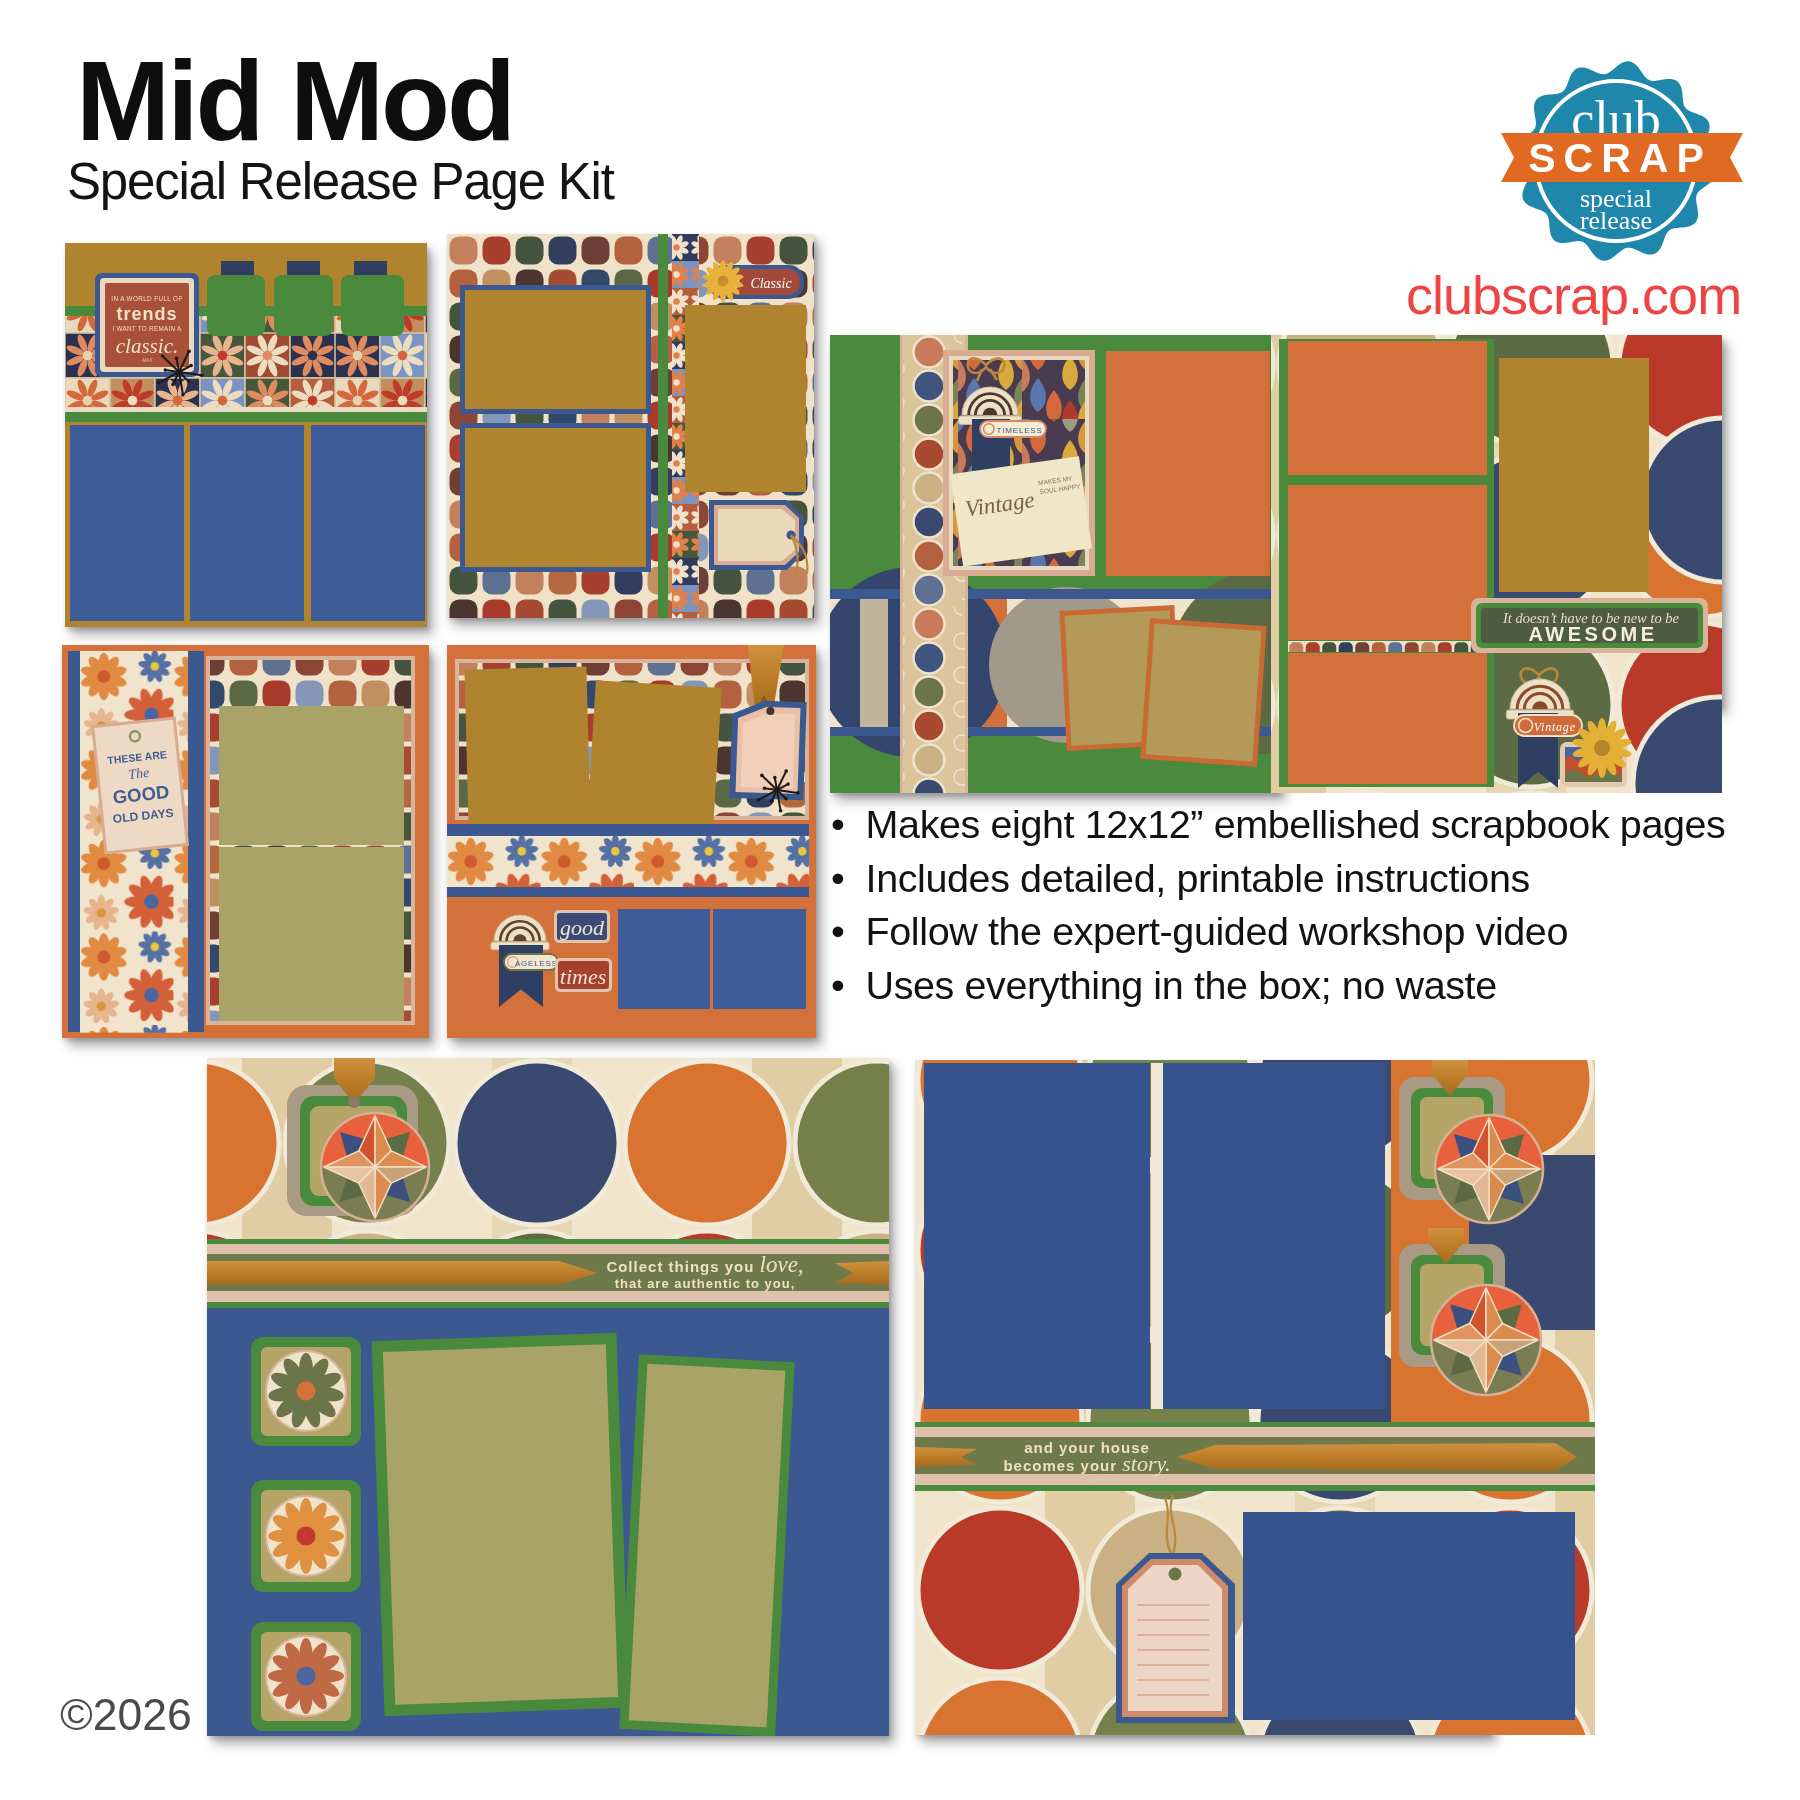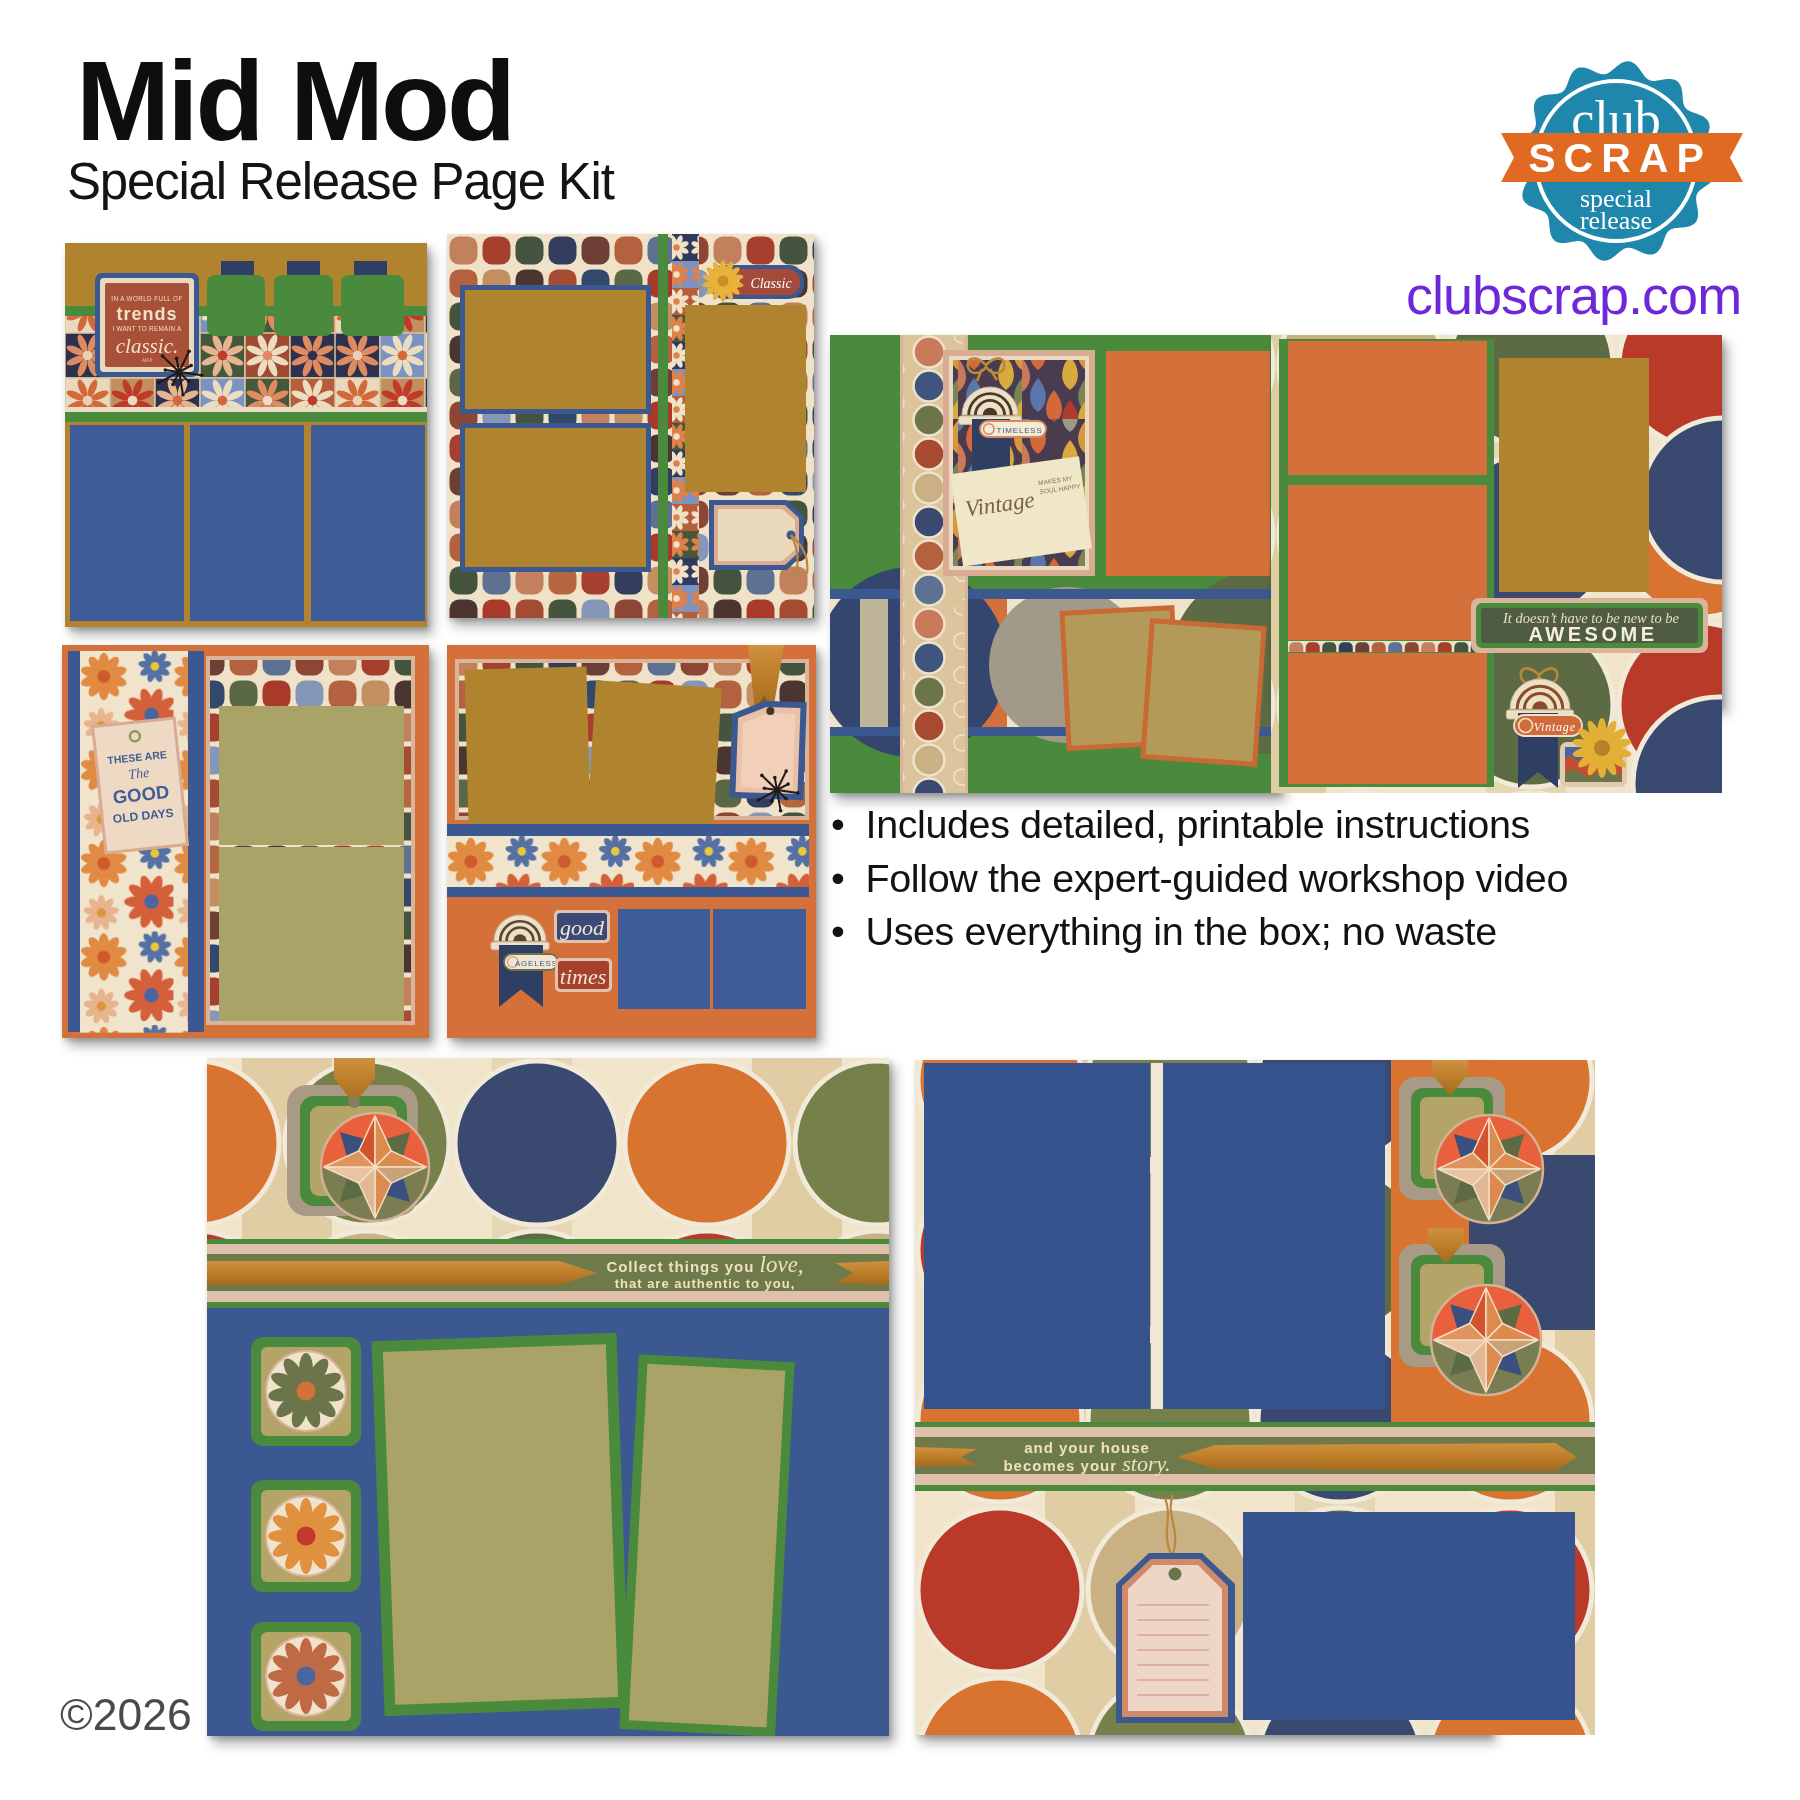--- a/index.html
+++ b/index.html
@@ -352,23 +352,24 @@
 <svg class="abs" style="left:1492px;top:48px" width="260" height="232" viewBox="0 0 260 232">
     <polygon points="218.0,113.0 218.7,113.8 219.3,114.7 220.0,115.5 220.6,116.4 221.2,117.2 221.7,118.1 222.2,119.0 222.6,119.9 223.0,120.8 223.3,121.7 223.5,122.6 223.6,123.5 223.7,124.4 223.7,125.2 223.6,126.1 223.5,127.0 223.3,127.8 222.9,128.7 222.6,129.5 222.1,130.3 221.6,131.1 221.0,131.9 220.4,132.6 219.7,133.3 218.9,134.0 218.2,134.7 217.4,135.4 216.5,136.1 215.7,136.7 214.8,137.3 213.9,137.9 213.1,138.5 212.2,139.1 211.4,139.7 210.5,140.3 209.8,140.9 209.0,141.4 208.3,142.0 207.7,142.6 207.0,143.2 206.5,143.8 206.0,144.5 205.5,145.1 205.2,145.8 204.8,146.5 204.6,147.2 204.4,147.9 204.2,148.7 204.1,149.5 204.1,150.3 204.1,151.2 204.1,152.1 204.2,153.0 204.4,153.9 204.5,154.9 204.7,155.9 204.8,156.9 205.0,157.9 205.2,159.0 205.4,160.0 205.6,161.1 205.7,162.1 205.9,163.2 206.0,164.2 206.0,165.3 206.0,166.3 206.0,167.3 205.9,168.3 205.8,169.2 205.6,170.1 205.4,171.0 205.0,171.9 204.7,172.7 204.2,173.5 203.7,174.2 203.2,174.9 202.5,175.5 201.9,176.0 201.1,176.6 200.3,177.0 199.5,177.5 198.6,177.8 197.7,178.2 196.7,178.5 195.7,178.7 194.7,178.9 193.6,179.1 192.6,179.2 191.5,179.4 190.5,179.5 189.4,179.6 188.4,179.6 187.3,179.7 186.3,179.8 185.3,179.9 184.3,180.0 183.4,180.1 182.5,180.3 181.6,180.5 180.8,180.7 180.0,181.0 179.3,181.2 178.6,181.6 177.9,182.0 177.3,182.4 176.7,182.9 176.1,183.5 175.6,184.0 175.1,184.7 174.7,185.4 174.3,186.1 173.9,186.9 173.5,187.8 173.1,188.6 172.8,189.5 172.4,190.5 172.1,191.4 171.7,192.4 171.4,193.4 171.0,194.4 170.6,195.4 170.2,196.4 169.8,197.4 169.4,198.3 168.9,199.3 168.4,200.2 167.9,201.0 167.3,201.8 166.7,202.6 166.1,203.3 165.4,203.9 164.7,204.5 164.0,205.0 163.3,205.5 162.5,205.8 161.6,206.1 160.8,206.4 159.9,206.5 159.0,206.6 158.1,206.6 157.1,206.6 156.2,206.4 155.2,206.3 154.2,206.0 153.2,205.7 152.3,205.4 151.3,205.1 150.3,204.7 149.3,204.2 148.3,203.8 147.4,203.3 146.4,202.9 145.5,202.4 144.6,202.0 143.6,201.6 142.7,201.2 141.9,200.9 141.0,200.5 140.2,200.3 139.3,200.0 138.5,199.9 137.7,199.7 137.0,199.7 136.2,199.7 135.4,199.8 134.7,199.9 133.9,200.1 133.2,200.3 132.4,200.7 131.7,201.0 131.0,201.5 130.2,202.0 129.5,202.5 128.7,203.1 128.0,203.7 127.2,204.3 126.4,205.0 125.6,205.6 124.8,206.3 124.0,207.0 123.2,207.7 122.3,208.3 121.5,209.0 120.6,209.6 119.8,210.2 118.9,210.7 118.0,211.2 117.1,211.6 116.2,212.0 115.3,212.3 114.4,212.5 113.5,212.6 112.6,212.7 111.8,212.7 110.9,212.6 110.0,212.5 109.2,212.3 108.3,211.9 107.5,211.6 106.7,211.1 105.9,210.6 105.1,210.0 104.4,209.4 103.7,208.7 103.0,207.9 102.3,207.2 101.6,206.4 100.9,205.5 100.3,204.7 99.7,203.8 99.1,202.9 98.5,202.1 97.9,201.2 97.3,200.4 96.7,199.5 96.1,198.8 95.6,198.0 95.0,197.3 94.4,196.7 93.8,196.0 93.2,195.5 92.5,195.0 91.9,194.5 91.2,194.2 90.5,193.8 89.8,193.6 89.1,193.4 88.3,193.2 87.5,193.1 86.7,193.1 85.8,193.1 84.9,193.1 84.0,193.2 83.1,193.4 82.1,193.5 81.1,193.7 80.1,193.8 79.1,194.0 78.0,194.2 77.0,194.4 75.9,194.6 74.9,194.7 73.8,194.9 72.8,195.0 71.7,195.0 70.7,195.0 69.7,195.0 68.7,194.9 67.8,194.8 66.9,194.6 66.0,194.4 65.1,194.0 64.3,193.7 63.5,193.2 62.8,192.7 62.1,192.2 61.5,191.5 61.0,190.9 60.4,190.1 60.0,189.3 59.5,188.5 59.2,187.6 58.8,186.7 58.5,185.7 58.3,184.7 58.1,183.7 57.9,182.6 57.8,181.6 57.6,180.5 57.5,179.5 57.4,178.4 57.4,177.4 57.3,176.3 57.2,175.3 57.1,174.3 57.0,173.3 56.9,172.4 56.7,171.5 56.5,170.6 56.3,169.8 56.0,169.0 55.8,168.3 55.4,167.6 55.0,166.9 54.6,166.3 54.1,165.7 53.5,165.1 53.0,164.6 52.3,164.1 51.6,163.7 50.9,163.3 50.1,162.9 49.2,162.5 48.4,162.1 47.5,161.8 46.5,161.4 45.6,161.1 44.6,160.7 43.6,160.4 42.6,160.0 41.6,159.6 40.6,159.2 39.6,158.8 38.7,158.4 37.7,157.9 36.8,157.4 36.0,156.9 35.2,156.3 34.4,155.7 33.7,155.1 33.1,154.4 32.5,153.7 32.0,153.0 31.5,152.3 31.2,151.5 30.9,150.6 30.6,149.8 30.5,148.9 30.4,148.0 30.4,147.1 30.4,146.1 30.6,145.2 30.7,144.2 31.0,143.2 31.3,142.2 31.6,141.3 31.9,140.3 32.3,139.3 32.8,138.3 33.2,137.3 33.7,136.4 34.1,135.4 34.6,134.5 35.0,133.6 35.4,132.6 35.8,131.7 36.1,130.9 36.5,130.0 36.7,129.2 37.0,128.3 37.1,127.5 37.3,126.7 37.3,126.0 37.3,125.2 37.2,124.4 37.1,123.7 36.9,122.9 36.7,122.2 36.3,121.4 36.0,120.7 35.5,120.0 35.0,119.2 34.5,118.5 33.9,117.7 33.3,117.0 32.7,116.2 32.0,115.4 31.4,114.6 30.7,113.8 30.0,113.0 29.3,112.2 28.7,111.3 28.0,110.5 27.4,109.6 26.8,108.8 26.3,107.9 25.8,107.0 25.4,106.1 25.0,105.2 24.7,104.3 24.5,103.4 24.4,102.5 24.3,101.6 24.3,100.8 24.4,99.9 24.5,99.0 24.7,98.2 25.1,97.3 25.4,96.5 25.9,95.7 26.4,94.9 27.0,94.1 27.6,93.4 28.3,92.7 29.1,92.0 29.8,91.3 30.6,90.6 31.5,89.9 32.3,89.3 33.2,88.7 34.1,88.1 34.9,87.5 35.8,86.9 36.6,86.3 37.5,85.7 38.2,85.1 39.0,84.6 39.7,84.0 40.3,83.4 41.0,82.8 41.5,82.2 42.0,81.5 42.5,80.9 42.8,80.2 43.2,79.5 43.4,78.8 43.6,78.1 43.8,77.3 43.9,76.5 43.9,75.7 43.9,74.8 43.9,73.9 43.8,73.0 43.6,72.1 43.5,71.1 43.3,70.1 43.2,69.1 43.0,68.1 42.8,67.0 42.6,66.0 42.4,64.9 42.3,63.9 42.1,62.8 42.0,61.8 42.0,60.7 42.0,59.7 42.0,58.7 42.1,57.7 42.2,56.8 42.4,55.9 42.6,55.0 43.0,54.1 43.3,53.3 43.8,52.5 44.3,51.8 44.8,51.1 45.5,50.5 46.1,50.0 46.9,49.4 47.7,49.0 48.5,48.5 49.4,48.2 50.3,47.8 51.3,47.5 52.3,47.3 53.3,47.1 54.4,46.9 55.4,46.8 56.5,46.6 57.5,46.5 58.6,46.4 59.6,46.4 60.7,46.3 61.7,46.2 62.7,46.1 63.7,46.0 64.6,45.9 65.5,45.7 66.4,45.5 67.2,45.3 68.0,45.0 68.7,44.8 69.4,44.4 70.1,44.0 70.7,43.6 71.3,43.1 71.9,42.5 72.4,42.0 72.9,41.3 73.3,40.6 73.7,39.9 74.1,39.1 74.5,38.2 74.9,37.4 75.2,36.5 75.6,35.5 75.9,34.6 76.3,33.6 76.6,32.6 77.0,31.6 77.4,30.6 77.8,29.6 78.2,28.6 78.6,27.7 79.1,26.7 79.6,25.8 80.1,25.0 80.7,24.2 81.3,23.4 81.9,22.7 82.6,22.1 83.3,21.5 84.0,21.0 84.7,20.5 85.5,20.2 86.4,19.9 87.2,19.6 88.1,19.5 89.0,19.4 89.9,19.4 90.9,19.4 91.8,19.6 92.8,19.7 93.8,20.0 94.8,20.3 95.7,20.6 96.7,20.9 97.7,21.3 98.7,21.8 99.7,22.2 100.6,22.7 101.6,23.1 102.5,23.6 103.4,24.0 104.4,24.4 105.3,24.8 106.1,25.1 107.0,25.5 107.8,25.7 108.7,26.0 109.5,26.1 110.3,26.3 111.0,26.3 111.8,26.3 112.6,26.2 113.3,26.1 114.1,25.9 114.8,25.7 115.6,25.3 116.3,25.0 117.0,24.5 117.8,24.0 118.5,23.5 119.3,22.9 120.0,22.3 120.8,21.7 121.6,21.0 122.4,20.4 123.2,19.7 124.0,19.0 124.8,18.3 125.7,17.7 126.5,17.0 127.4,16.4 128.2,15.8 129.1,15.3 130.0,14.8 130.9,14.4 131.8,14.0 132.7,13.7 133.6,13.5 134.5,13.4 135.4,13.3 136.2,13.3 137.1,13.4 138.0,13.5 138.8,13.7 139.7,14.1 140.5,14.4 141.3,14.9 142.1,15.4 142.9,16.0 143.6,16.6 144.3,17.3 145.0,18.1 145.7,18.8 146.4,19.6 147.1,20.5 147.7,21.3 148.3,22.2 148.9,23.1 149.5,23.9 150.1,24.8 150.7,25.6 151.3,26.5 151.9,27.2 152.4,28.0 153.0,28.7 153.6,29.3 154.2,30.0 154.8,30.5 155.5,31.0 156.1,31.5 156.8,31.8 157.5,32.2 158.2,32.4 158.9,32.6 159.7,32.8 160.5,32.9 161.3,32.9 162.2,32.9 163.1,32.9 164.0,32.8 164.9,32.6 165.9,32.5 166.9,32.3 167.9,32.2 168.9,32.0 170.0,31.8 171.0,31.6 172.1,31.4 173.1,31.3 174.2,31.1 175.2,31.0 176.3,31.0 177.3,31.0 178.3,31.0 179.3,31.1 180.2,31.2 181.1,31.4 182.0,31.6 182.9,32.0 183.7,32.3 184.5,32.8 185.2,33.3 185.9,33.8 186.5,34.5 187.0,35.1 187.6,35.9 188.0,36.7 188.5,37.5 188.8,38.4 189.2,39.3 189.5,40.3 189.7,41.3 189.9,42.3 190.1,43.4 190.2,44.4 190.4,45.5 190.5,46.5 190.6,47.6 190.6,48.6 190.7,49.7 190.8,50.7 190.9,51.7 191.0,52.7 191.1,53.6 191.3,54.5 191.5,55.4 191.7,56.2 192.0,57.0 192.2,57.7 192.6,58.4 193.0,59.1 193.4,59.7 193.9,60.3 194.5,60.9 195.0,61.4 195.7,61.9 196.4,62.3 197.1,62.7 197.9,63.1 198.8,63.5 199.6,63.9 200.5,64.2 201.5,64.6 202.4,64.9 203.4,65.3 204.4,65.6 205.4,66.0 206.4,66.4 207.4,66.8 208.4,67.2 209.3,67.6 210.3,68.1 211.2,68.6 212.0,69.1 212.8,69.7 213.6,70.3 214.3,70.9 214.9,71.6 215.5,72.3 216.0,73.0 216.5,73.7 216.8,74.5 217.1,75.4 217.4,76.2 217.5,77.1 217.6,78.0 217.6,78.9 217.6,79.9 217.4,80.8 217.3,81.8 217.0,82.8 216.7,83.8 216.4,84.7 216.1,85.7 215.7,86.7 215.2,87.7 214.8,88.7 214.3,89.6 213.9,90.6 213.4,91.5 213.0,92.4 212.6,93.4 212.2,94.3 211.9,95.1 211.5,96.0 211.3,96.8 211.0,97.7 210.9,98.5 210.7,99.3 210.7,100.0 210.7,100.8 210.8,101.6 210.9,102.3 211.1,103.1 211.3,103.8 211.7,104.6 212.0,105.3 212.5,106.0 213.0,106.8 213.5,107.5 214.1,108.3 214.7,109.0 215.3,109.8 216.0,110.6 216.6,111.4 217.3,112.2" fill="#1f87ab"></polygon>
     <circle cx="124" cy="113" r="80" fill="none" stroke="#fff" stroke-width="4"></circle>
     <text x="124" y="89" text-anchor="middle" font-family="Liberation Serif,serif" font-size="52" fill="#fff">club</text>
     <polygon points="9,85 251,85 238,109.5 251,134 9,134 22,109.5" fill="#e06a21"></polygon>
     <text x="128" y="124" text-anchor="middle" font-size="41" font-weight="700" letter-spacing="8" fill="#fff">SCRAP</text>
     <text x="124" y="159" text-anchor="middle" font-family="Liberation Serif,serif" font-size="26" fill="#fff">special</text>
     <text x="124" y="181" text-anchor="middle" font-family="Liberation Serif,serif" font-size="26" fill="#fff">release</text>
   </svg>
 
-<div class="abs" style="left:1406px;top:264px;font-size:54px;color:#6d28d9;letter-spacing:-1px;">clubscrap.com</div>
+<div class="abs" style="left:1406px;top:264px;font-size:54px;color:#ef4444;letter-spacing:-1px;">clubscrap.com</div>
 
 <div class="abs" style="left:831px;top:798px;font-size:39.5px;color:#121212;line-height:53.5px;letter-spacing:-0.4px;">
+    <div>•&nbsp; Makes eight 12x12” embellished scrapbook pages</div>
     <div>•&nbsp; Includes detailed, printable instructions</div>
     <div>•&nbsp; Follow the expert-guided workshop video</div>
     <div>•&nbsp; Uses everything in the box; no waste</div>
   </div>
 
 <div class="abs" style="left:60px;top:1690px;font-size:44.5px;color:#4a4a4a;">©2026</div>
 
 <div class="page" style="left:65px;top:243px;width:362px;height:384px">
     <svg width="362" height="384" viewBox="0 0 362 384">
       <rect width="362" height="384" fill="#b0842f"></rect>

